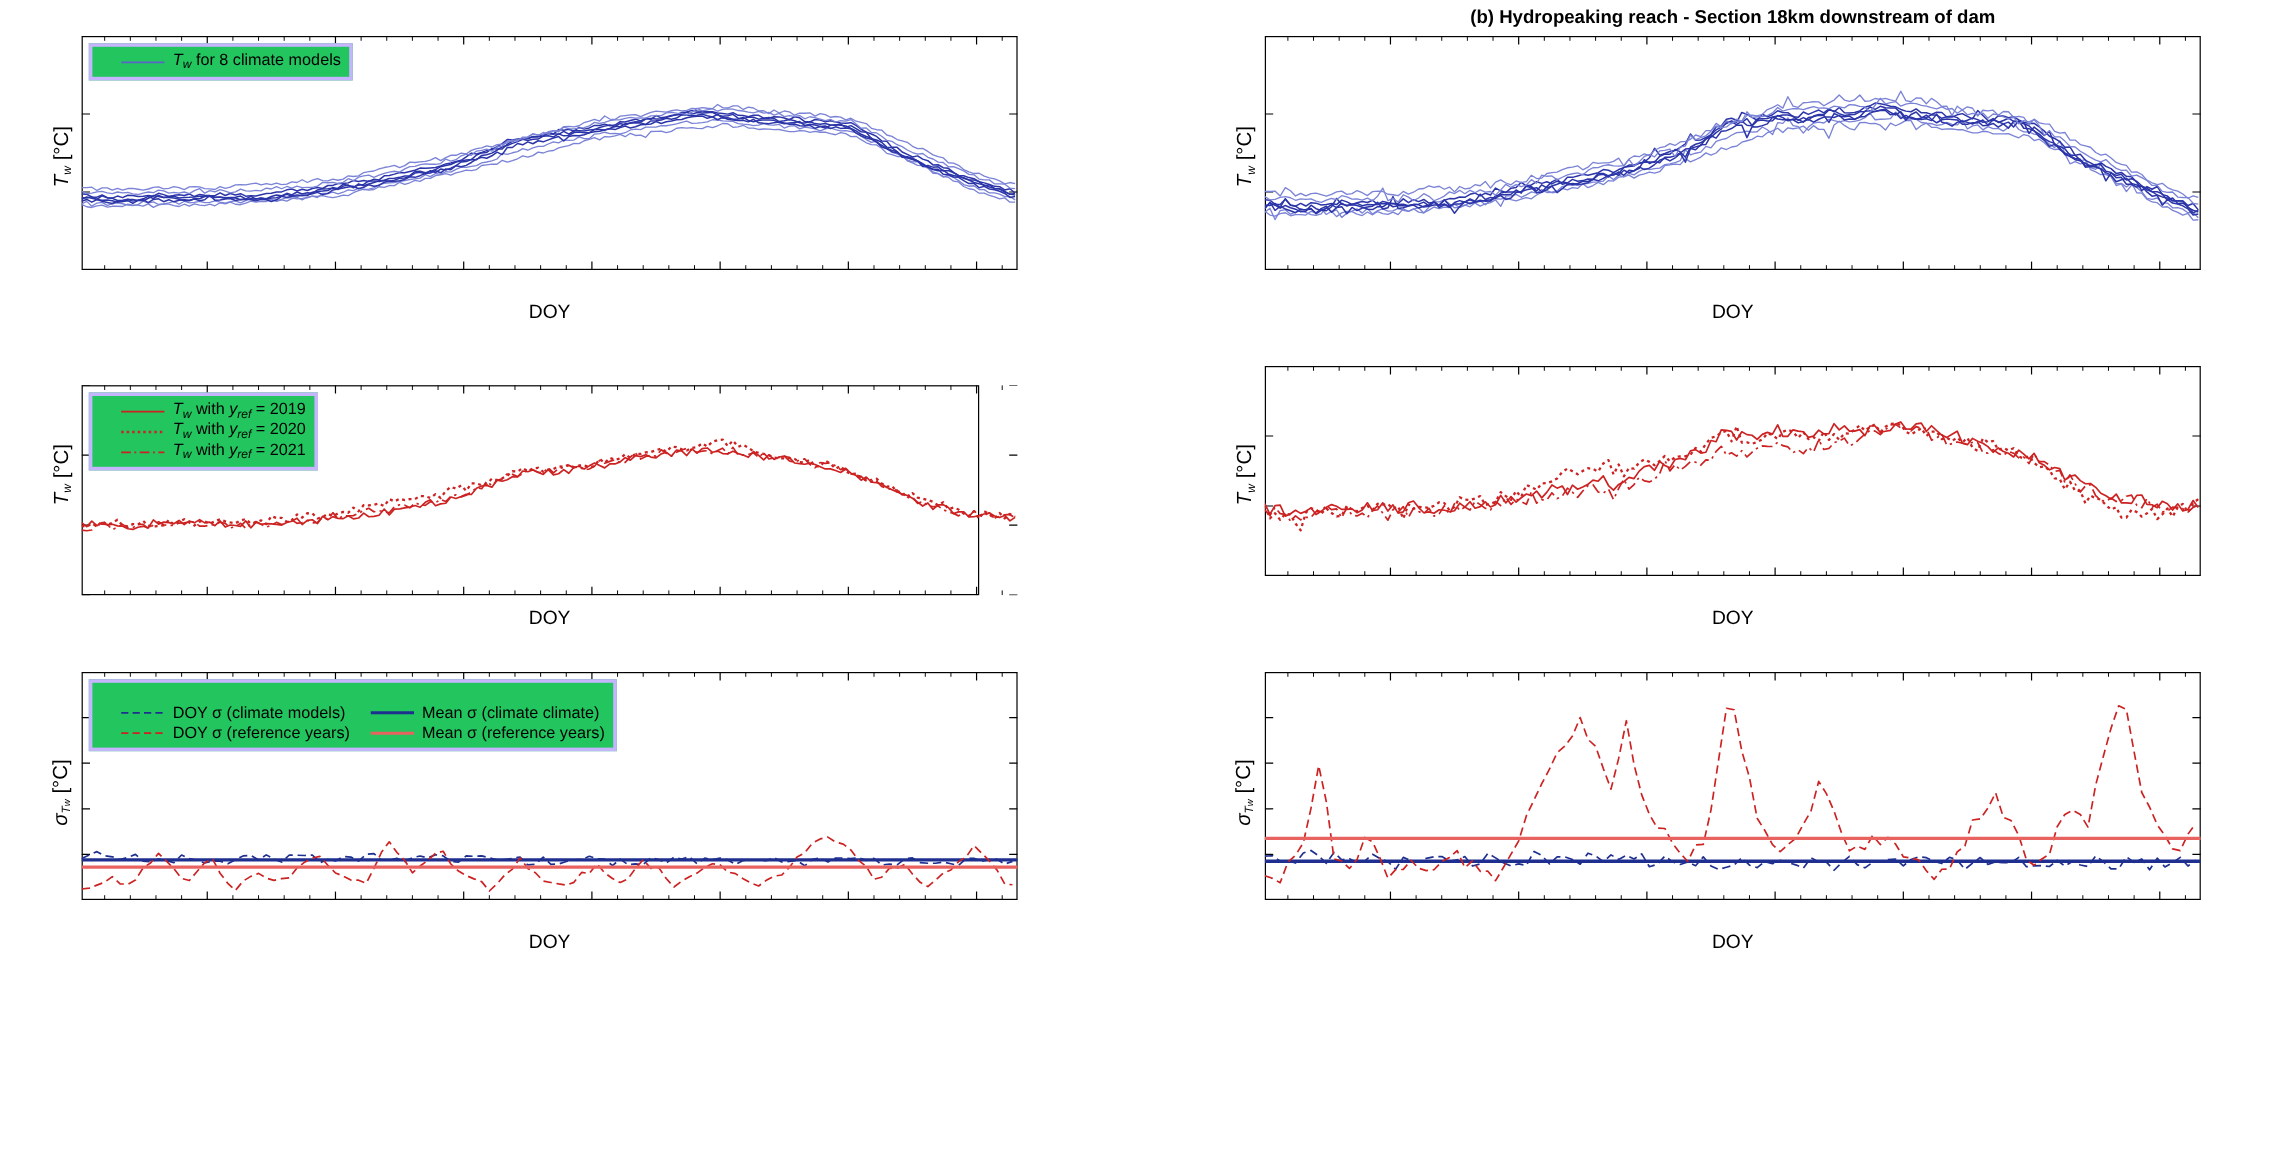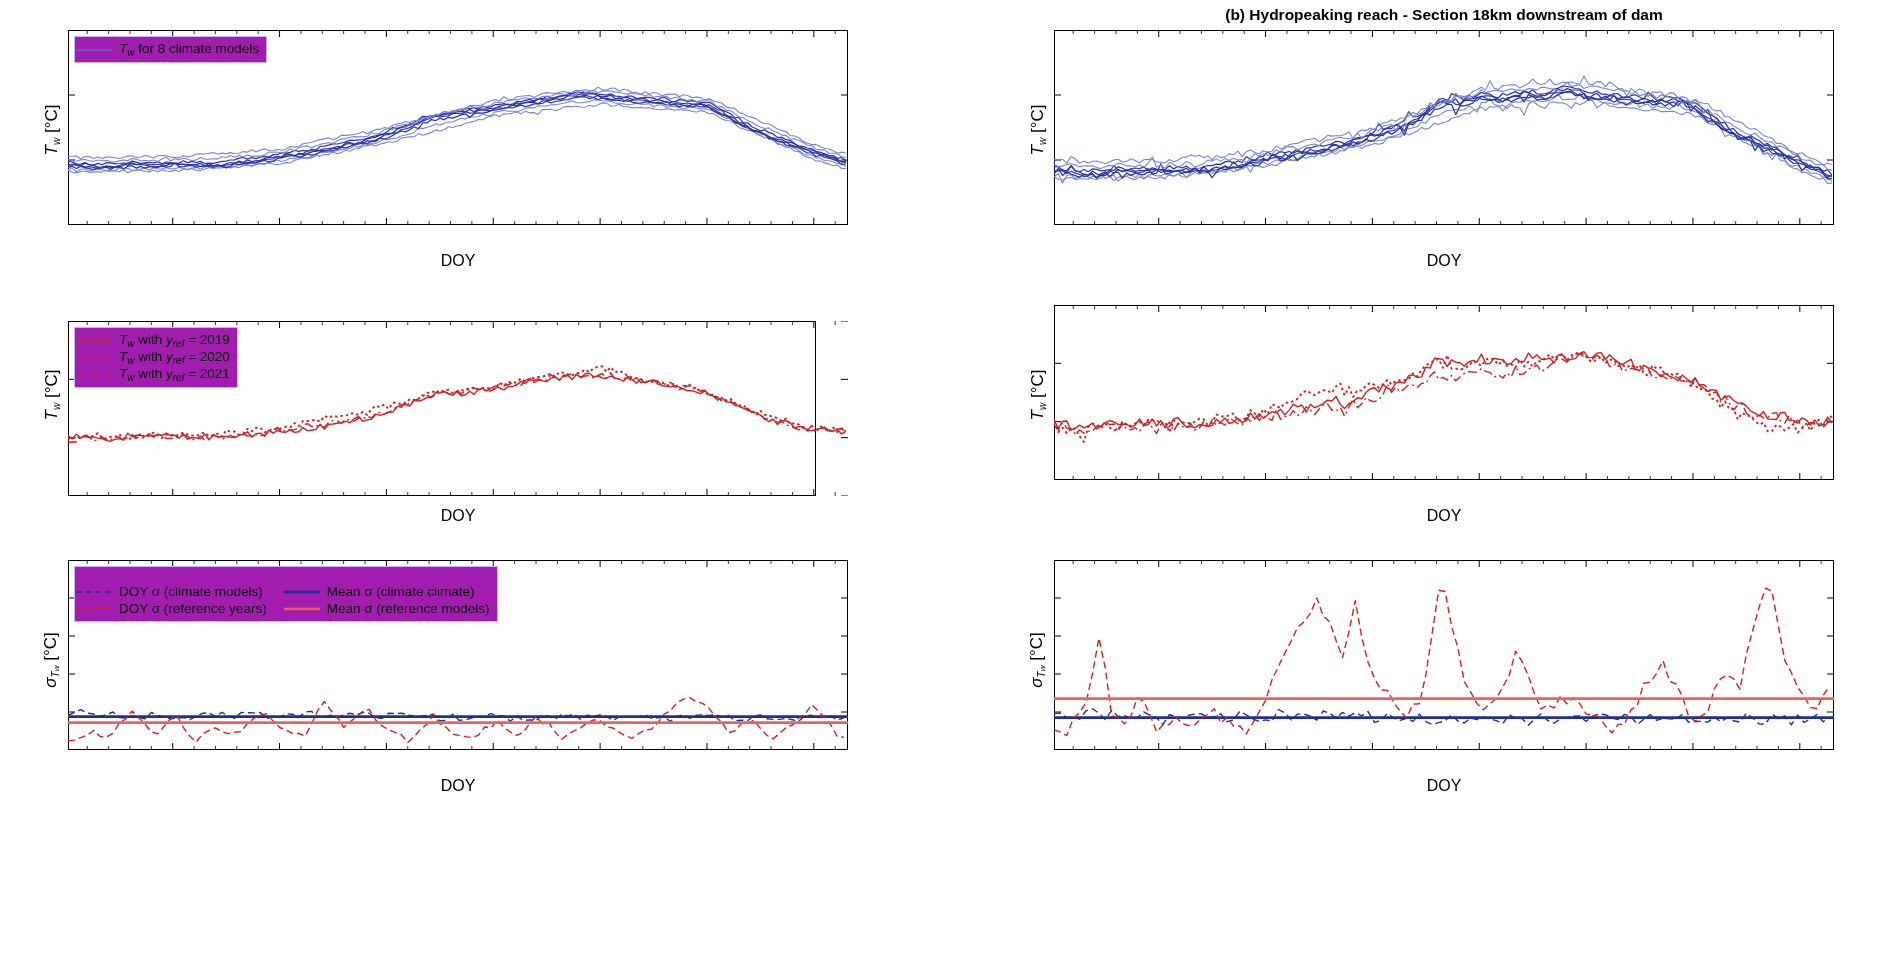--- a/index.html
+++ b/index.html
@@ -17,22 +17,22 @@
   svg{display:block;}
   .axis-label-x{
     position:absolute;left:0;right:0;text-align:center;font-size:16px;color:#000;
   }
   .axis-label-y{
     position:absolute;font-size:17px;color:#000;transform-origin:50% 50%;
     white-space:nowrap;
   }
   .tick-text{font-size:15.5px;fill:#000;font-family:"Liberation Sans",sans-serif;}
   .legend{
-    position:absolute;border:1px solid #c4b5fd;background:#a21caf;
-    padding:4px 7px 4px 0;box-sizing:border-box;
+    position:absolute;border:3px solid #c4b5fd;background:#22c55e;
+    padding:4px 7px 4px 23px;box-sizing:border-box;
     font-size:13.5px;line-height:1.32;
   }
   .legend-row{display:flex;align-items:center;white-space:nowrap;height:17px;}
   .legend-sample{width:38px;height:12px;margin-right:6px;flex:0 0 38px;}
   .legend-label{display:inline-block;}
   .it{font-style:italic;}
   .sub{font-size:10px;vertical-align:-3px;font-style:italic;}
   .legend-2col{display:flex;gap:16px;}
   .legend-col{display:flex;flex-direction:column;margin-top:12px;}
 </style>
@@ -613,21 +613,21 @@
           <div class="legend-row">
             <svg class="legend-sample" viewBox="0 0 38 12">
                 <line x1="1" y1="6" x2="37" y2="6" stroke="#1f2f8f" stroke-width="2.6"></line>
               </svg>
             <span class="legend-label">Mean σ (climate climate)</span>
           </div>
           <div class="legend-row">
             <svg class="legend-sample" viewBox="0 0 38 12">
                 <line x1="1" y1="6" x2="37" y2="6" stroke="#e8635f" stroke-width="2.6"></line>
               </svg>
-            <span class="legend-label">Mean σ (reference models)</span>
+            <span class="legend-label">Mean σ (reference years)</span>
           </div>
         </div>
       </div>
     </div>
   </div>
   <div class="axis-label-x" style="left:68px;top:777px;width:780px;">DOY</div>
   <div class="axis-label-y" style="left:-14px;top:650px;width:130px;text-align:center;transform:rotate(-90deg);"><span class="it">σ</span><span class="sub">T<span style="font-size:8px;">w</span></span> [°C]</div>
 
   <div class="panel" style="left:1054px;top:560px;width:780px;height:190px;">
     <div class="plotbox"></div>

